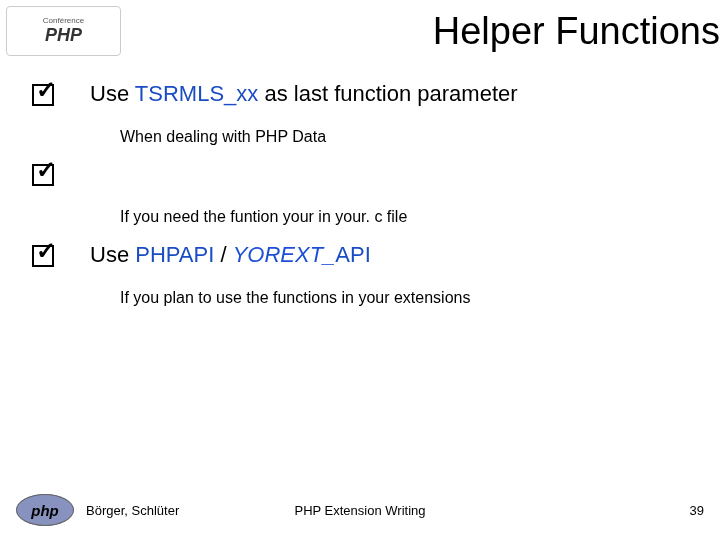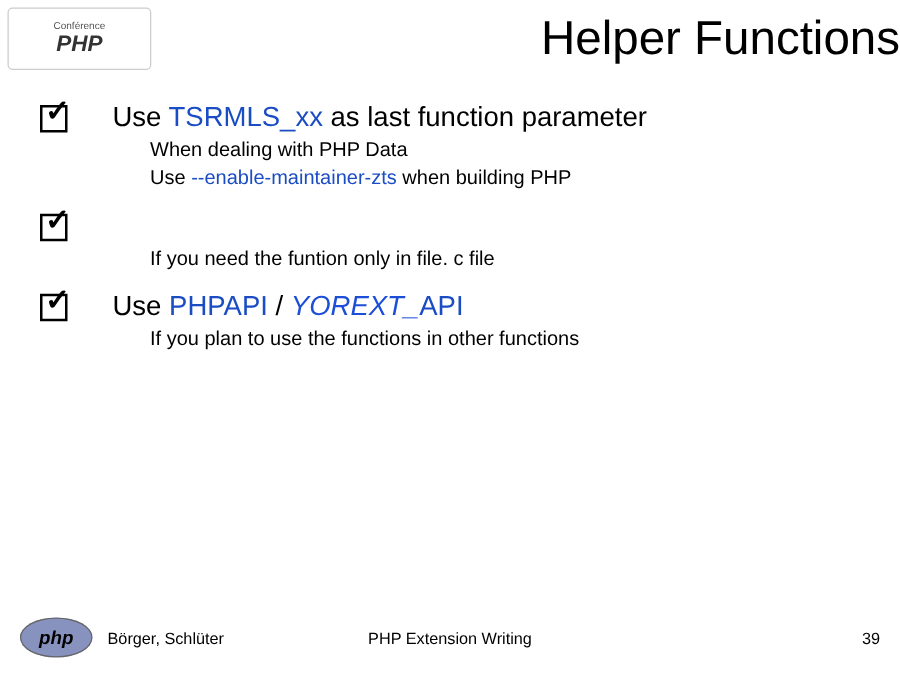--- a/index.html
+++ b/index.html
@@ -90,21 +90,21 @@
   .main-text {
     font-size: 22px;
     color: #000;
     line-height: 1.3;
   }
   .sub-text {
     font-size: 16px;
     color: #000;
     line-height: 1.4;
     margin-left: 88px;
-    margin-top: 0;
+    margin-top: 16px;
   }
   .ink-blue { color: #1a4cc4; }
   .ink-green { color: #1d4ed8; font-style: italic; }
   .gap-med { height: 12px; }
   .footer {
     position: absolute;
     bottom: 10px;
     left: 0;
     right: 0;
     display: flex;
@@ -162,40 +162,37 @@
 
   <div class="content">
 
     <div class="row">
       <div class="bullet"><span class="check"></span></div>
       <div class="main-text">
         <span>Use </span><span class="ink-blue">TSRMLS_xx</span><span> as last function parameter</span>
       </div>
     </div>
     <div class="sub-text">When dealing with PHP Data</div>
-    <div class="sub-text">
-      <span>Use </span><span class="ink-blue">--enable-maintainer-zts</span><span> when building PHP</span>
-    </div>
 
     <div class="gap-med"></div>
 
     <div class="row">
       <div class="bullet"><span class="check"></span></div>
     </div>
-    <div class="sub-text">If you need the funtion only in file. c file</div>
+    <div class="sub-text">If you need the funtion your in your. c file</div>
 
     <div class="gap-med"></div>
 
     <div class="row">
       <div class="bullet"><span class="check"></span></div>
       <div class="main-text">
         <span>Use </span><span class="ink-blue">PHPAPI</span><span> / </span><span class="ink-green">YOREXT_</span><span class="ink-blue">API</span>
       </div>
     </div>
-    <div class="sub-text">If you plan to use the functions in other functions</div>
+    <div class="sub-text">If you plan to use the functions in your extensions</div>
 
   </div>
 
   <div class="footer">
     <div class="footer-logo">
       <div class="php-ellipse">php</div>
     </div>
     <div class="footer-authors">Börger, Schlüter</div>
     <div class="footer-title">PHP Extension Writing</div>
     <div class="footer-page">39</div>

